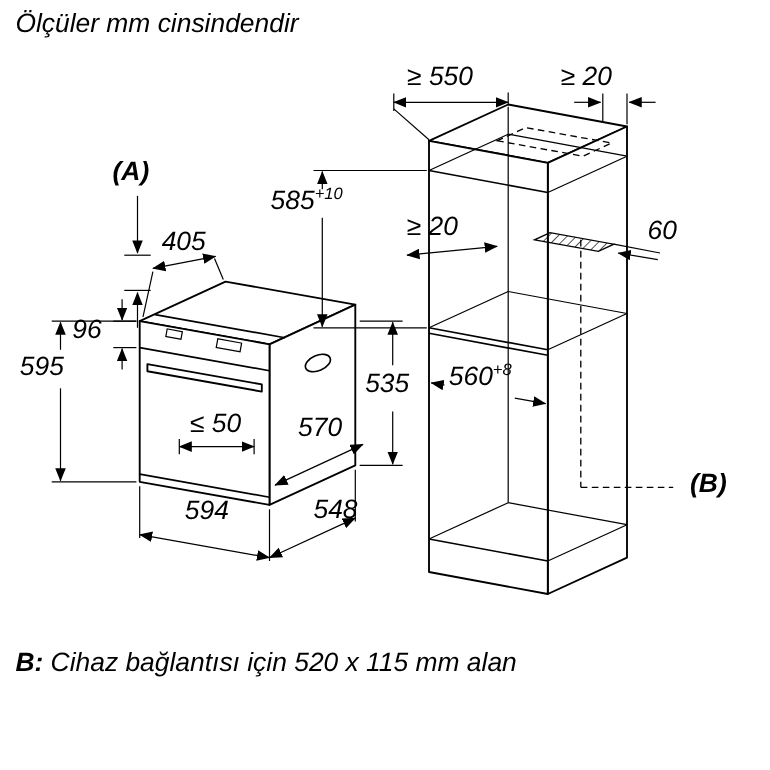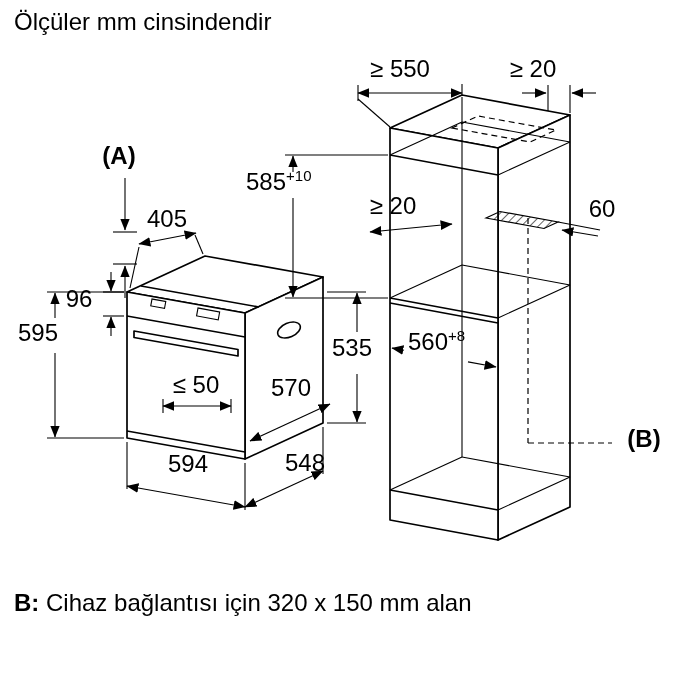--- a/index.html
+++ b/index.html
@@ -1,17 +1,17 @@
 <!DOCTYPE html>
 <html><head>
 <meta charset="utf-8">
 <style>
   html,body{margin:0;padding:0;background:#fff;}
   .canvas{position:relative;width:700px;height:700px;background:#ffffff;
-          font-family:"Liberation Sans",sans-serif;color:#000;overflow:hidden;}
+          font-family:"Liberation Sans",sans-serif;color:#000;overflow:hidden;font-style:italic;}
   .title{position:absolute;left:14px;top:8px;font-size:24px;white-space:nowrap;}
   .notes{position:absolute;left:14px;top:586px;font-size:24px;line-height:33px;}
   .notes .lbl{font-weight:bold;}
   svg{position:absolute;left:0;top:0;}
   svg text{font-family:"Liberation Sans",sans-serif;font-size:24px;fill:#000;}
   text.bold{font-weight:bold;}
   tspan.sup{font-size:15px;}
   .obj{stroke:#000;stroke-width:1.7;fill:#fff;stroke-linejoin:round;}
   .objline{stroke:#000;stroke-width:1.5;fill:none;}
   .thin{stroke:#000;stroke-width:1.1;fill:none;}
@@ -178,16 +178,16 @@
       <text x="408" y="350"><tspan>560</tspan><tspan class="sup" dy="-9">+8</tspan></text>
       <line class="dim" x1="404" y1="350.2" x2="392" y2="348" marker-end="url(#ar)"></line>
       <line class="dim" x1="468" y1="361.9" x2="496" y2="367" marker-end="url(#ar)"></line>
 
       <text class="bold" x="644" y="447" text-anchor="middle">(B)</text>
     </g>
   </svg>
 
   <div class="notes">
     <div><span class="lbl">B:</span>
-      <span>Cihaz bağlantısı için 320 x 150 mm alan</span></div>
+      <span>Cihaz bağlantısı için 520 x 115 mm alan</span></div>
   </div>
 
 </div>
 
 </body></html>

